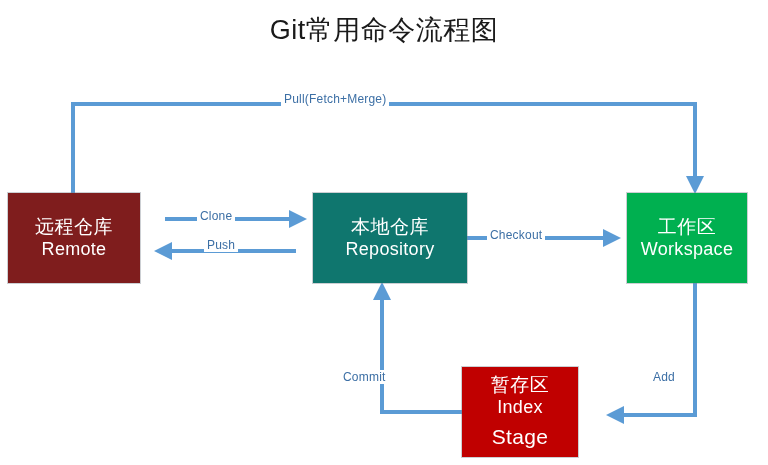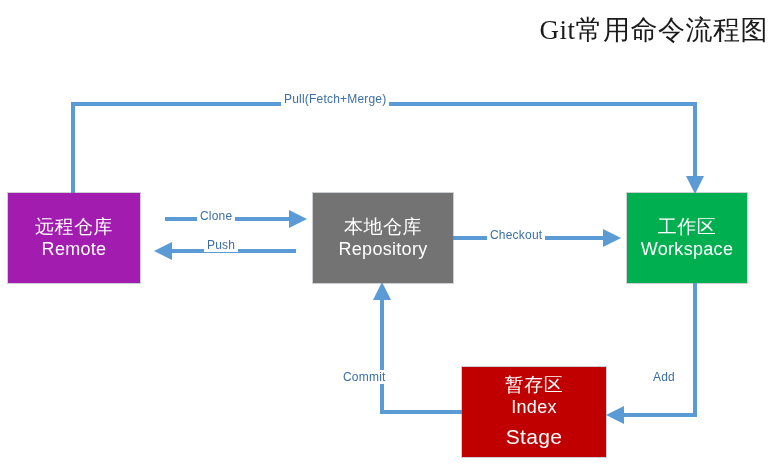--- a/index.html
+++ b/index.html
@@ -21,26 +21,26 @@
     top: 0;
     width: 768px;
     height: 465px;
   }
 
   #title {
     position: absolute;
     left: 0;
     top: 12px;
     width: 768px;
-    text-align: right;
+    text-align: center;
     font-size: 27px;
     font-weight: 400;
     color: #1a1a1a;
     letter-spacing: 0.5px;
-    font-family: Liberation Serif, serif;
+    font-family: Liberation Sans, sans-serif;
   }
 
   .node {
     position: absolute;
     box-sizing: border-box;
     display: flex;
     flex-direction: column;
     align-items: center;
     justify-content: center;
     color: #ffffff;
@@ -57,33 +57,33 @@
     letter-spacing: 0.3px;
   }
   .node .en2 {
     font-size: 21px;
     letter-spacing: 0.3px;
     margin-top: 7px;
   }
 
   #node-remote {
     left: 8px;  top: 193px;  width: 132px; height: 90px;
-    background: #a21caf;
+    background: #7f1d1d;
   }
   #node-repository {
-    left: 313px; top: 193px; width: 140px; height: 90px;
-    background: #737373;
+    left: 313px; top: 193px; width: 154px; height: 90px;
+    background: #0f766e;
     justify-content: center;
   }
   #node-workspace {
     left: 627px; top: 193px; width: 120px; height: 90px;
     background: #00B050;
   }
   #node-index {
-    left: 462px; top: 367px; width: 144px; height: 90px;
+    left: 462px; top: 367px; width: 116px; height: 90px;
     background: #C00000;
   }
 
   .edge-label {
     position: absolute;
     color: #3C6FA5;
     font-size: 12px;
     white-space: nowrap;
     letter-spacing: 0.2px;
     background: #ffffff;

